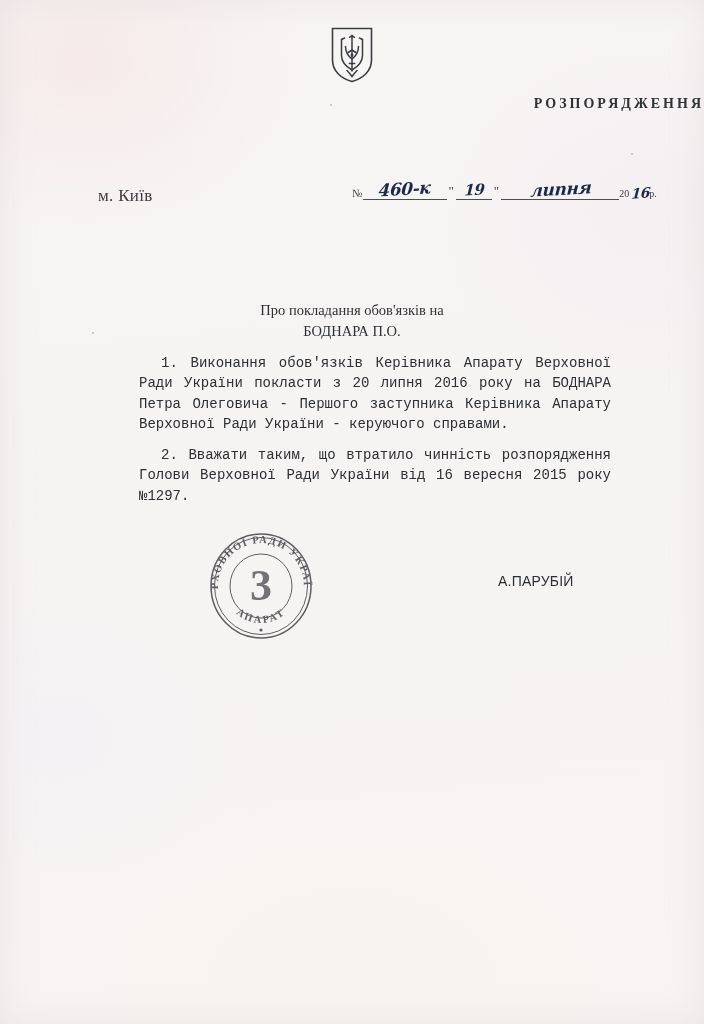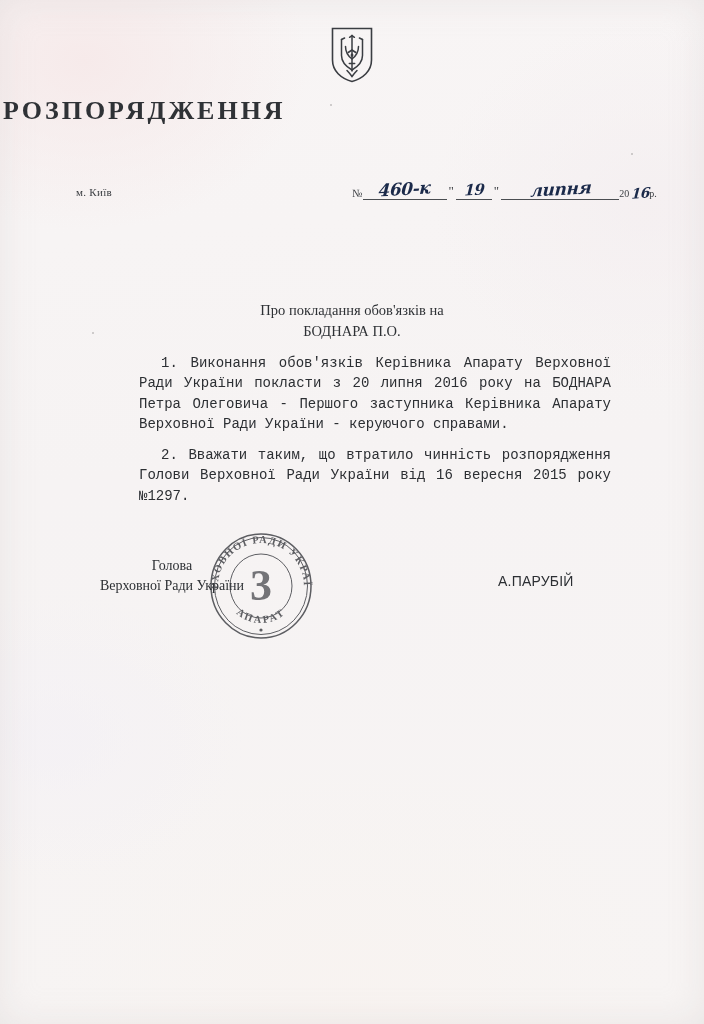--- a/index.html
+++ b/index.html
@@ -55,45 +55,45 @@
     height: 58px;
   }
   .emblem svg { display: block; width: 100%; height: 100%; }
 
   
   .doc-title {
     position: absolute;
     top: 96px;
     left: 0;
     width: 100%;
-    text-align: left;
-    font-size: 26px;
+    text-align: right;
+    font-size: 14px;
     font-weight: bold;
     letter-spacing: 3.0px;
     color: #2f3236;
     text-indent: 3px;
   }
   .doc-subtitle {
     position: absolute;
     top: 131px;
     left: 0;
     width: 100%;
     text-align: center;
     font-size: 18px;
     letter-spacing: 1.9px;
     color: #33373b;
     text-indent: 2px;
   }
 
   
   .city {
     position: absolute;
-    left: 76px;
+    left: 98px;
     top: 186px;
-    font-size: 11px;
+    font-size: 17px;
     color: #3a3d41;
     letter-spacing: 0.3px;
   }
   .date-row {
     position: absolute;
     left: 352px;
     top: 181px;
     display: flex;
     align-items: flex-end;
     font-size: 12px;
@@ -258,24 +258,20 @@
     <div class="subject">
       <div>Про покладання обов'язків на</div>
       <div>БОДНАРА П.О.</div>
     </div>
 
     <div class="body-text">
       <p>1. Виконання обов'язків Керівника Апарату Верховної Ради України покласти з 20 липня 2016 року на БОДНАРА Петра Олеговича - Першого заступника Керівника Апарату Верховної Ради України - керуючого справами.</p>
       <p>2. Вважати таким, що втратило чинність розпорядження Голови Верховної Ради України від 16 вересня 2015 року №1297.</p>
     </div>
 
-    <div class="sig-left">
-      <div>Голова</div>
-      <div>Верховної Ради України</div>
-    </div>
     <div class="sig-right">А.ПАРУБІЙ</div>
 
     <div class="stamp">
       <svg viewBox="0 0 114 118" xmlns="http://www.w3.org/2000/svg">
         <defs>
           <path id="arcTop" d="M 14 62 A 43 43 0 0 1 100 62" fill="none"></path>
           <path id="arcBottom" d="M 20 62 A 37 37 0 0 0 94 62" fill="none"></path>
         </defs>
         <ellipse cx="57" cy="62" rx="50" ry="52" fill="none" stroke="#3b3d42" stroke-width="1.5"></ellipse>
         <ellipse cx="57" cy="62" rx="46.5" ry="48.5" fill="none" stroke="#3b3d42" stroke-width="1"></ellipse>

